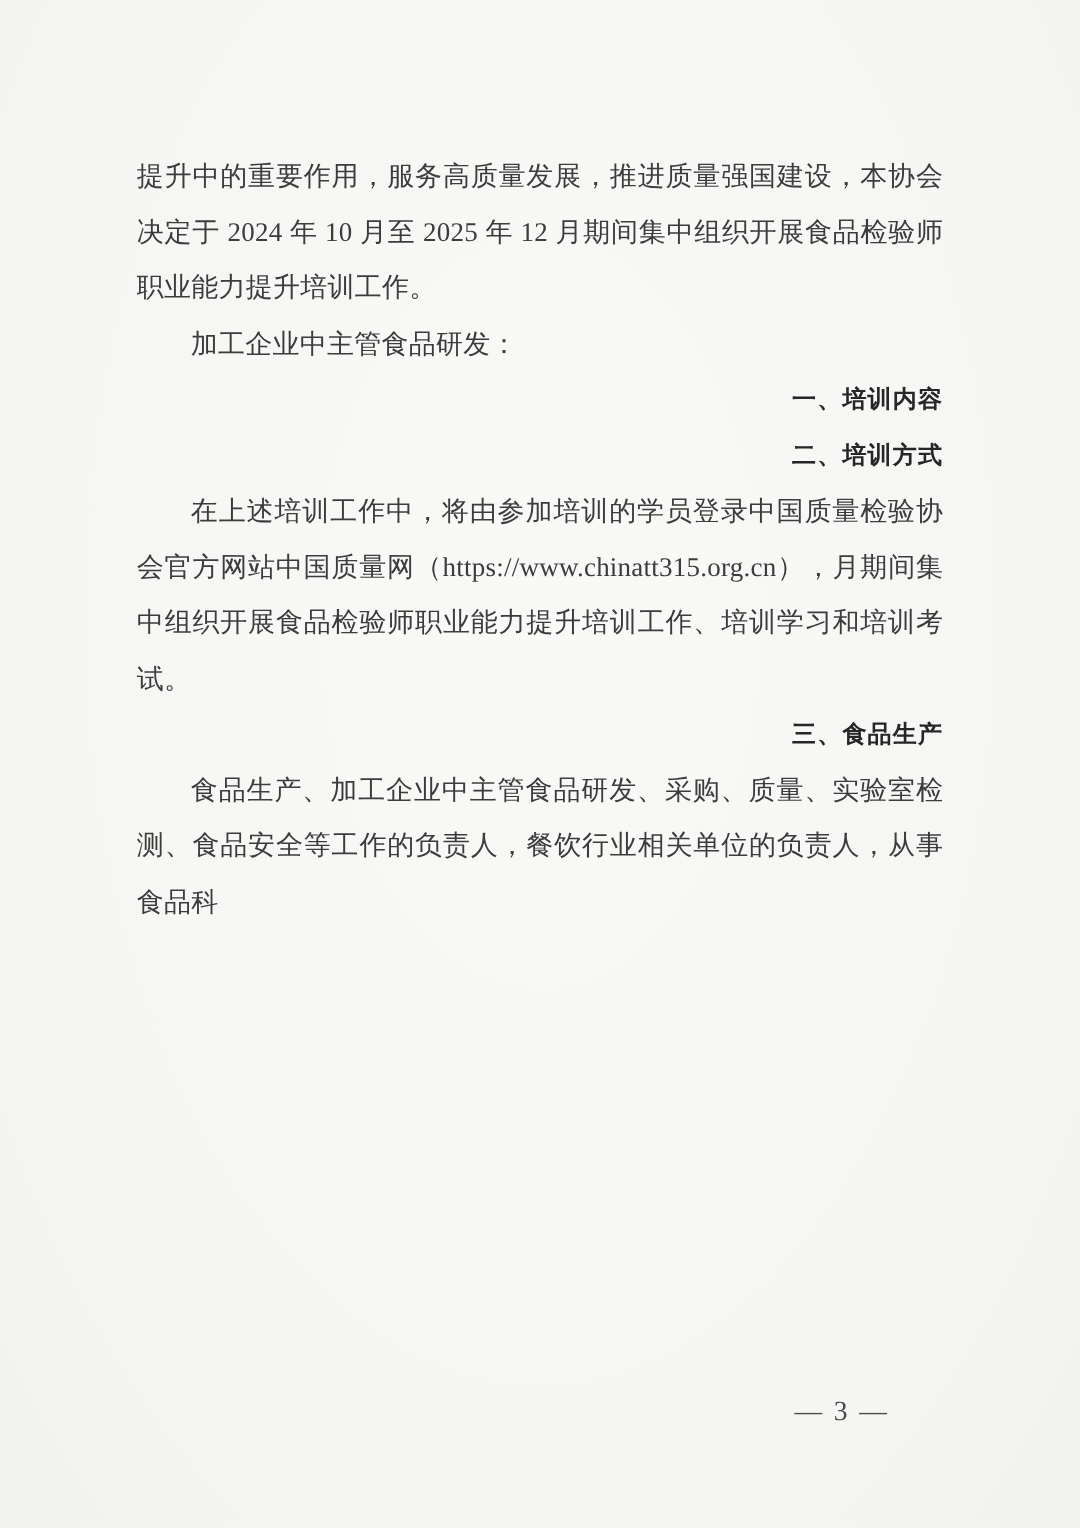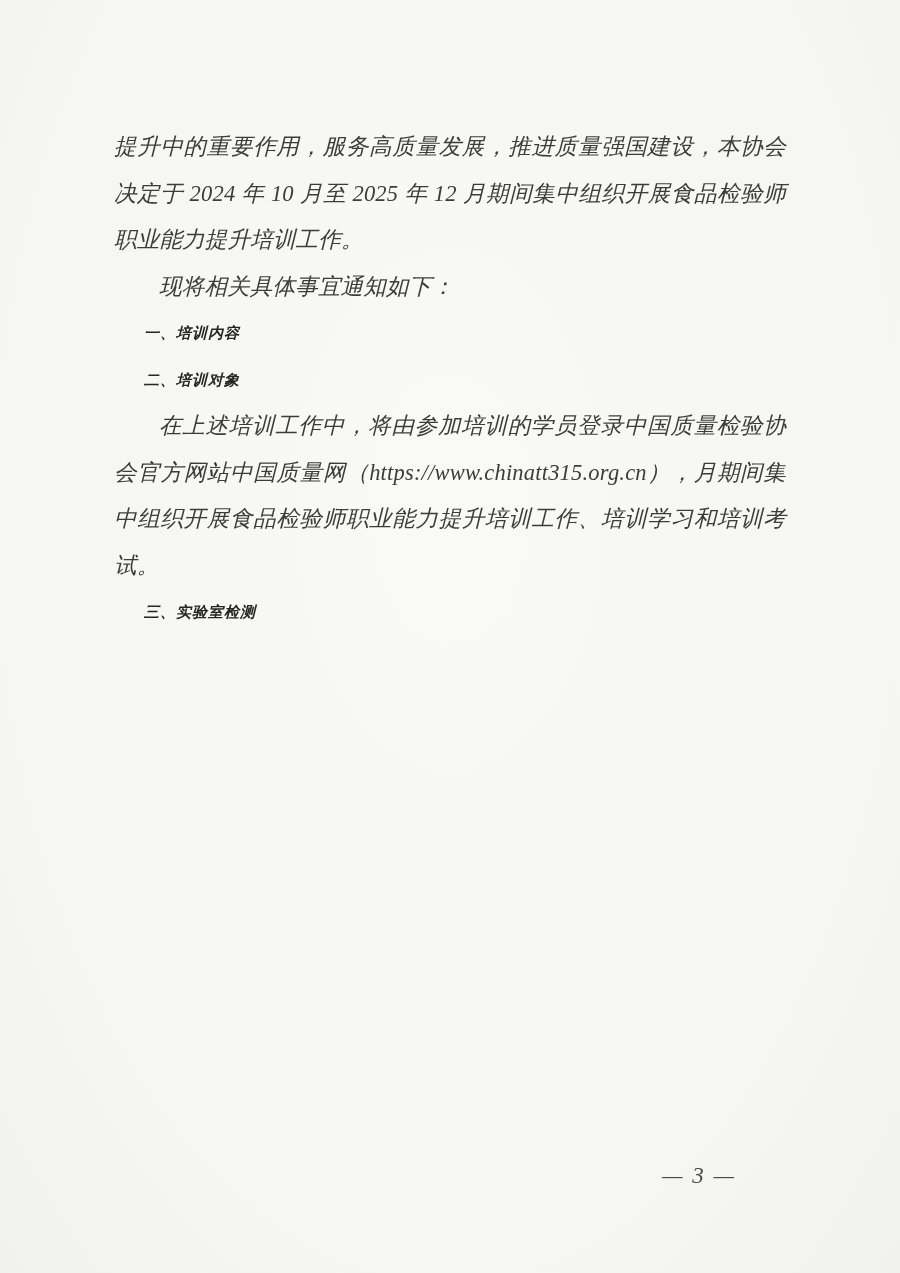--- a/index.html
+++ b/index.html
@@ -7,21 +7,20 @@
     padding: 0;
   }
   .page {
     position: relative;
     width: 900px;
     height: 1273px;
     background: #f7f7f5;
     background-image: radial-gradient(ellipse at 50% 40%, #f9f9f8 0%, #f5f5f3 75%, #f1f1ef 100%);
     overflow: hidden;
     box-sizing: border-box;
-    font-style: italic;
   }
   .content {
     position: absolute;
     left: 114px;
     top: 124px;
     width: 672px;
   }
   .body-para {
     margin: 0;
     font-family: "Liberation Serif", "DejaVu Serif", serif;
@@ -31,56 +30,57 @@
     text-align: justify;
     text-justify: inter-ideograph;
     letter-spacing: 0.2px;
   }
   .body-para.indent {
     text-indent: 2em;
   }
   .heading {
     margin: 0;
     font-family: "Liberation Sans", "DejaVu Sans", sans-serif;
-    font-size: 15px;
+    font-size: 20px;
     font-weight: 700;
     line-height: 46.5px;
     color: #262626;
     text-indent: 2em;
     letter-spacing: 1px;
-    text-align: left;
+    text-align: right;
   }
   .page-footer {
     position: absolute;
     left: 662px;
     top: 1163px;
     font-family: "Liberation Serif", "DejaVu Serif", serif;
     font-size: 23px;
     color: #4a4a4a;
     letter-spacing: 2px;
     white-space: pre;
   }
 </style>
 </head>
 <body>
 
 <div class="page">
   <main class="content">
 
     <p class="body-para">提升中的重要作用，服务高质量发展，推进质量强国建设，本协会决定于 2024 年 10 月至 2025 年 12 月期间集中组织开展食品检验师职业能力提升培训工作。</p>
 
-    <p class="body-para indent">现将相关具体事宜通知如下：</p>
+    <p class="body-para indent">加工企业中主管食品研发：</p>
 
     <h2 class="heading">一、培训内容</h2>
 
 
-    <h2 class="heading">二、培训对象</h2>
+    <h2 class="heading">二、培训方式</h2>
 
 
     <p class="body-para indent">在上述培训工作中，将由参加培训的学员登录中国质量检验协会官方网站中国质量网（https://www.chinatt315.org.cn），月期间集中组织开展食品检验师职业能力提升培训工作、培训学习和培训考试。</p>
 
-    <h2 class="heading">三、实验室检测</h2>
+    <h2 class="heading">三、食品生产</h2>
 
+    <p class="body-para indent">食品生产、加工企业中主管食品研发、采购、质量、实验室检测、食品安全等工作的负责人，餐饮行业相关单位的负责人，从事食品科</p>
 
   </main>
 
   <div class="page-footer">— 3 —</div>
 </div>
 
 </body></html>

